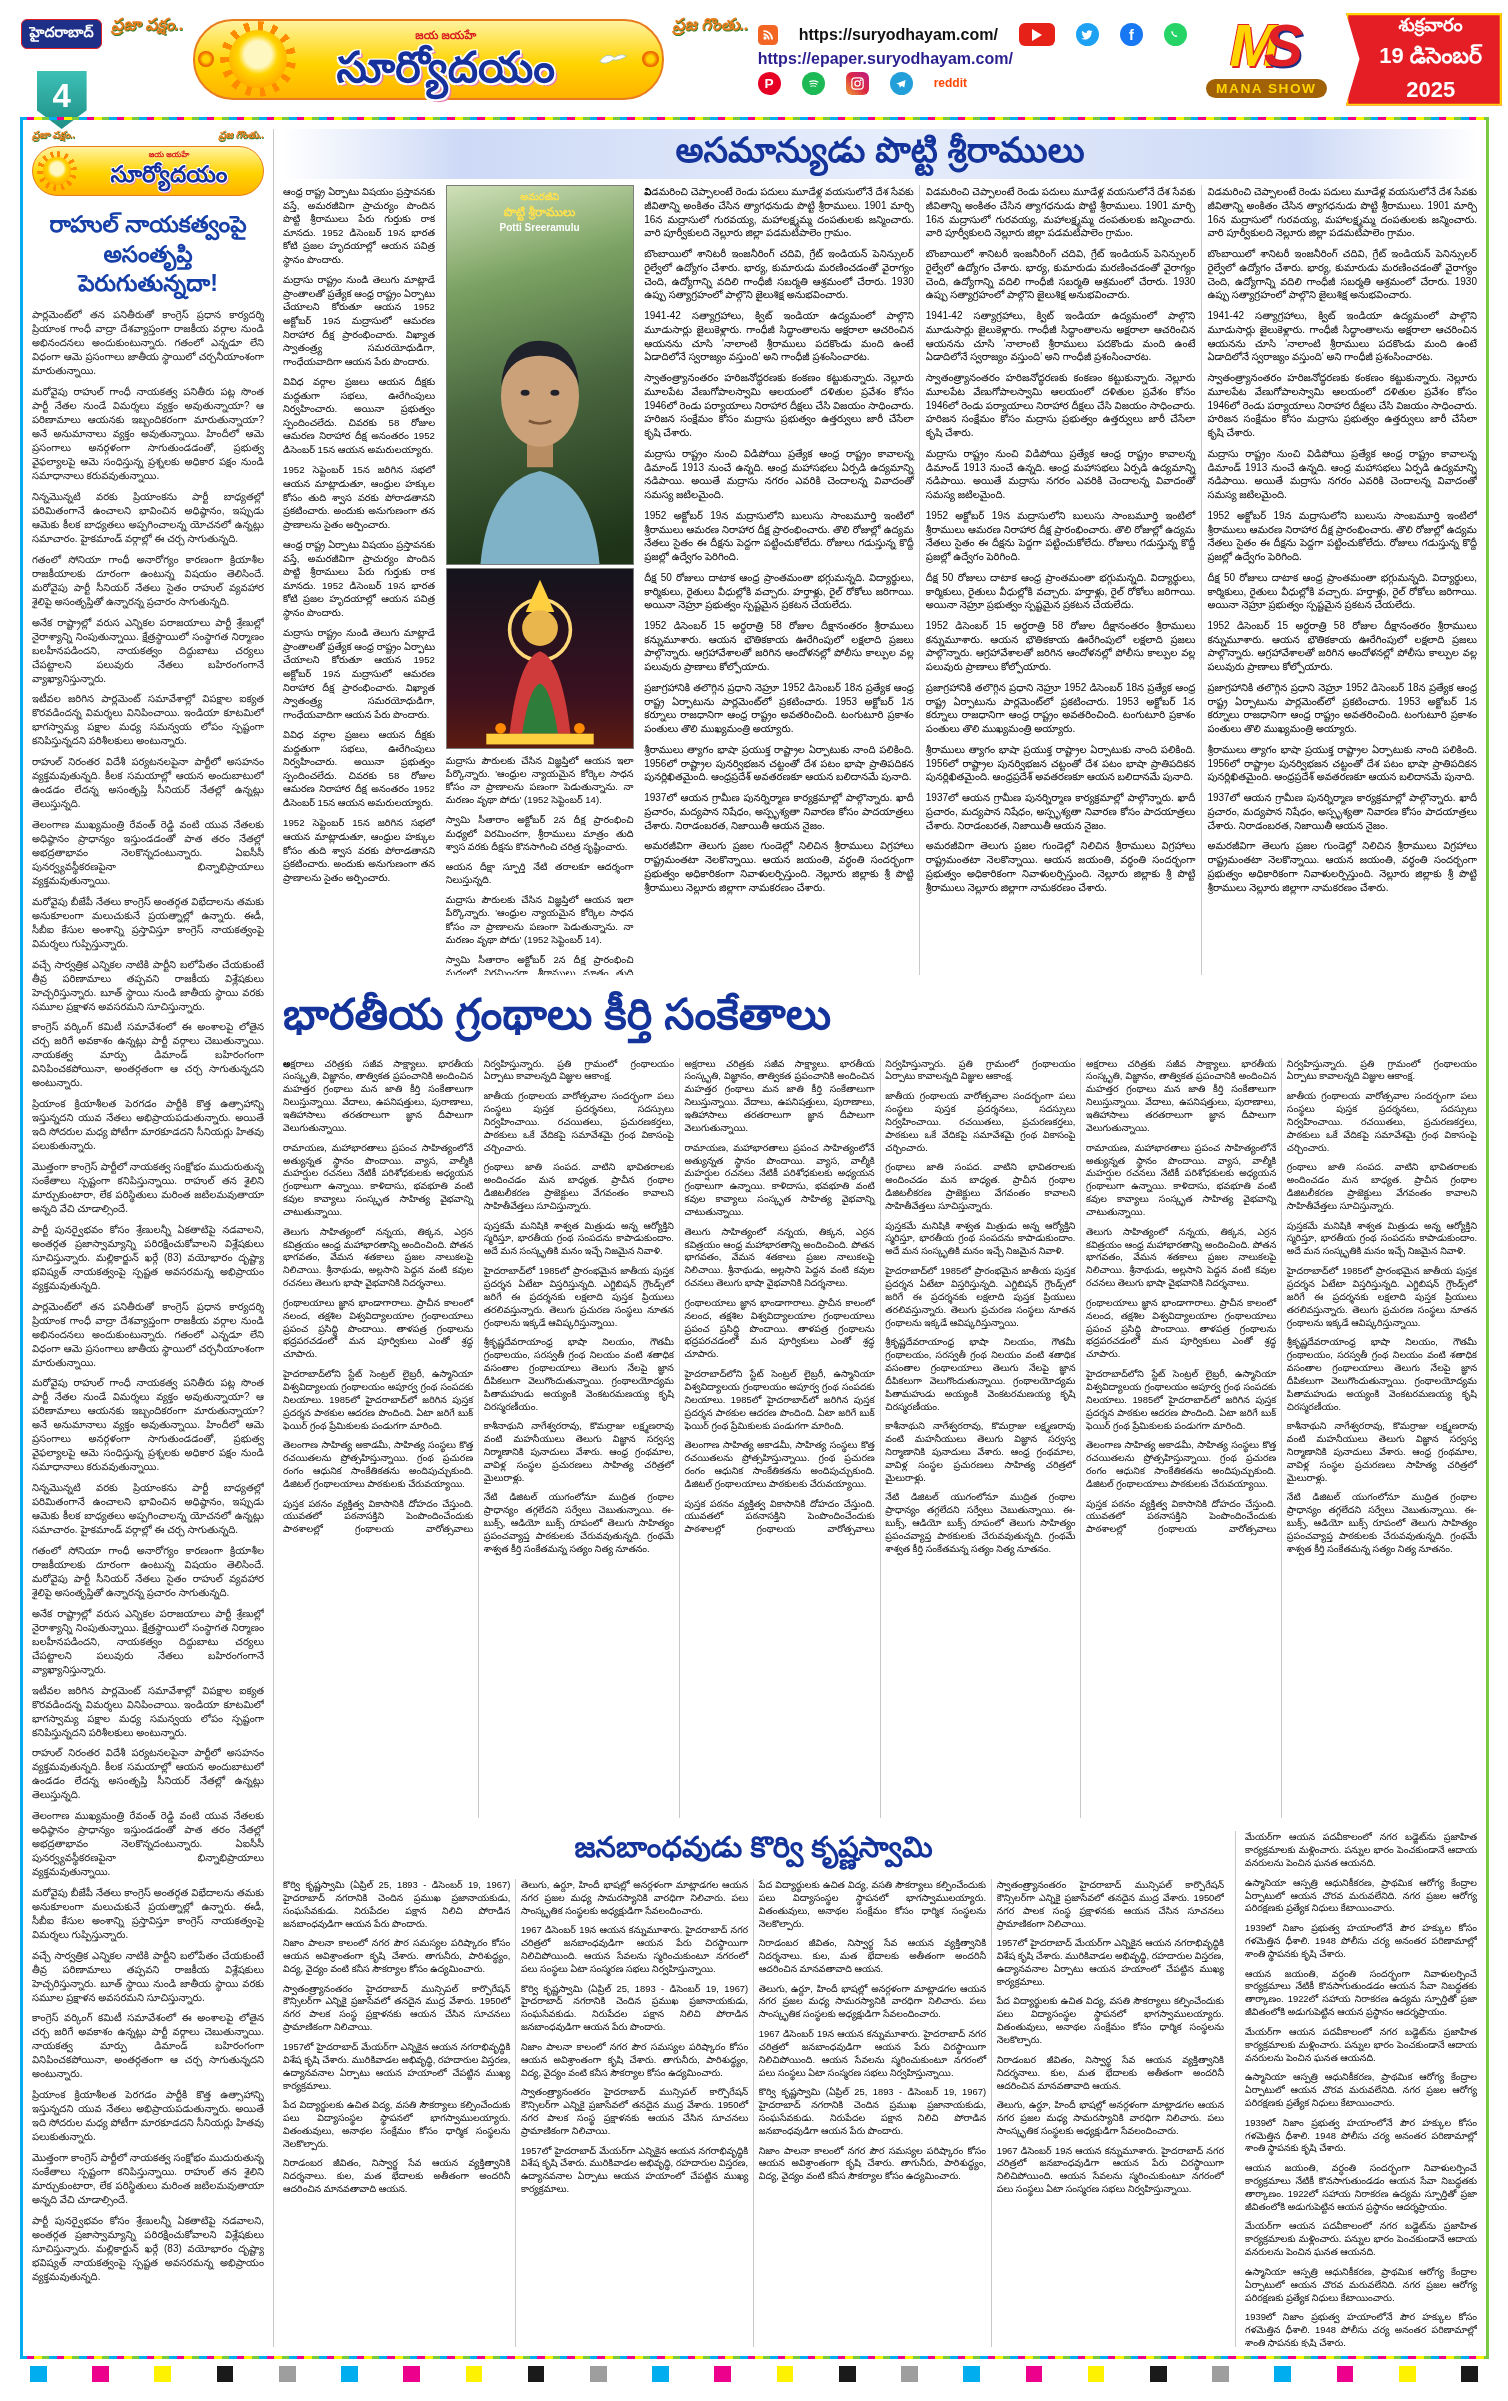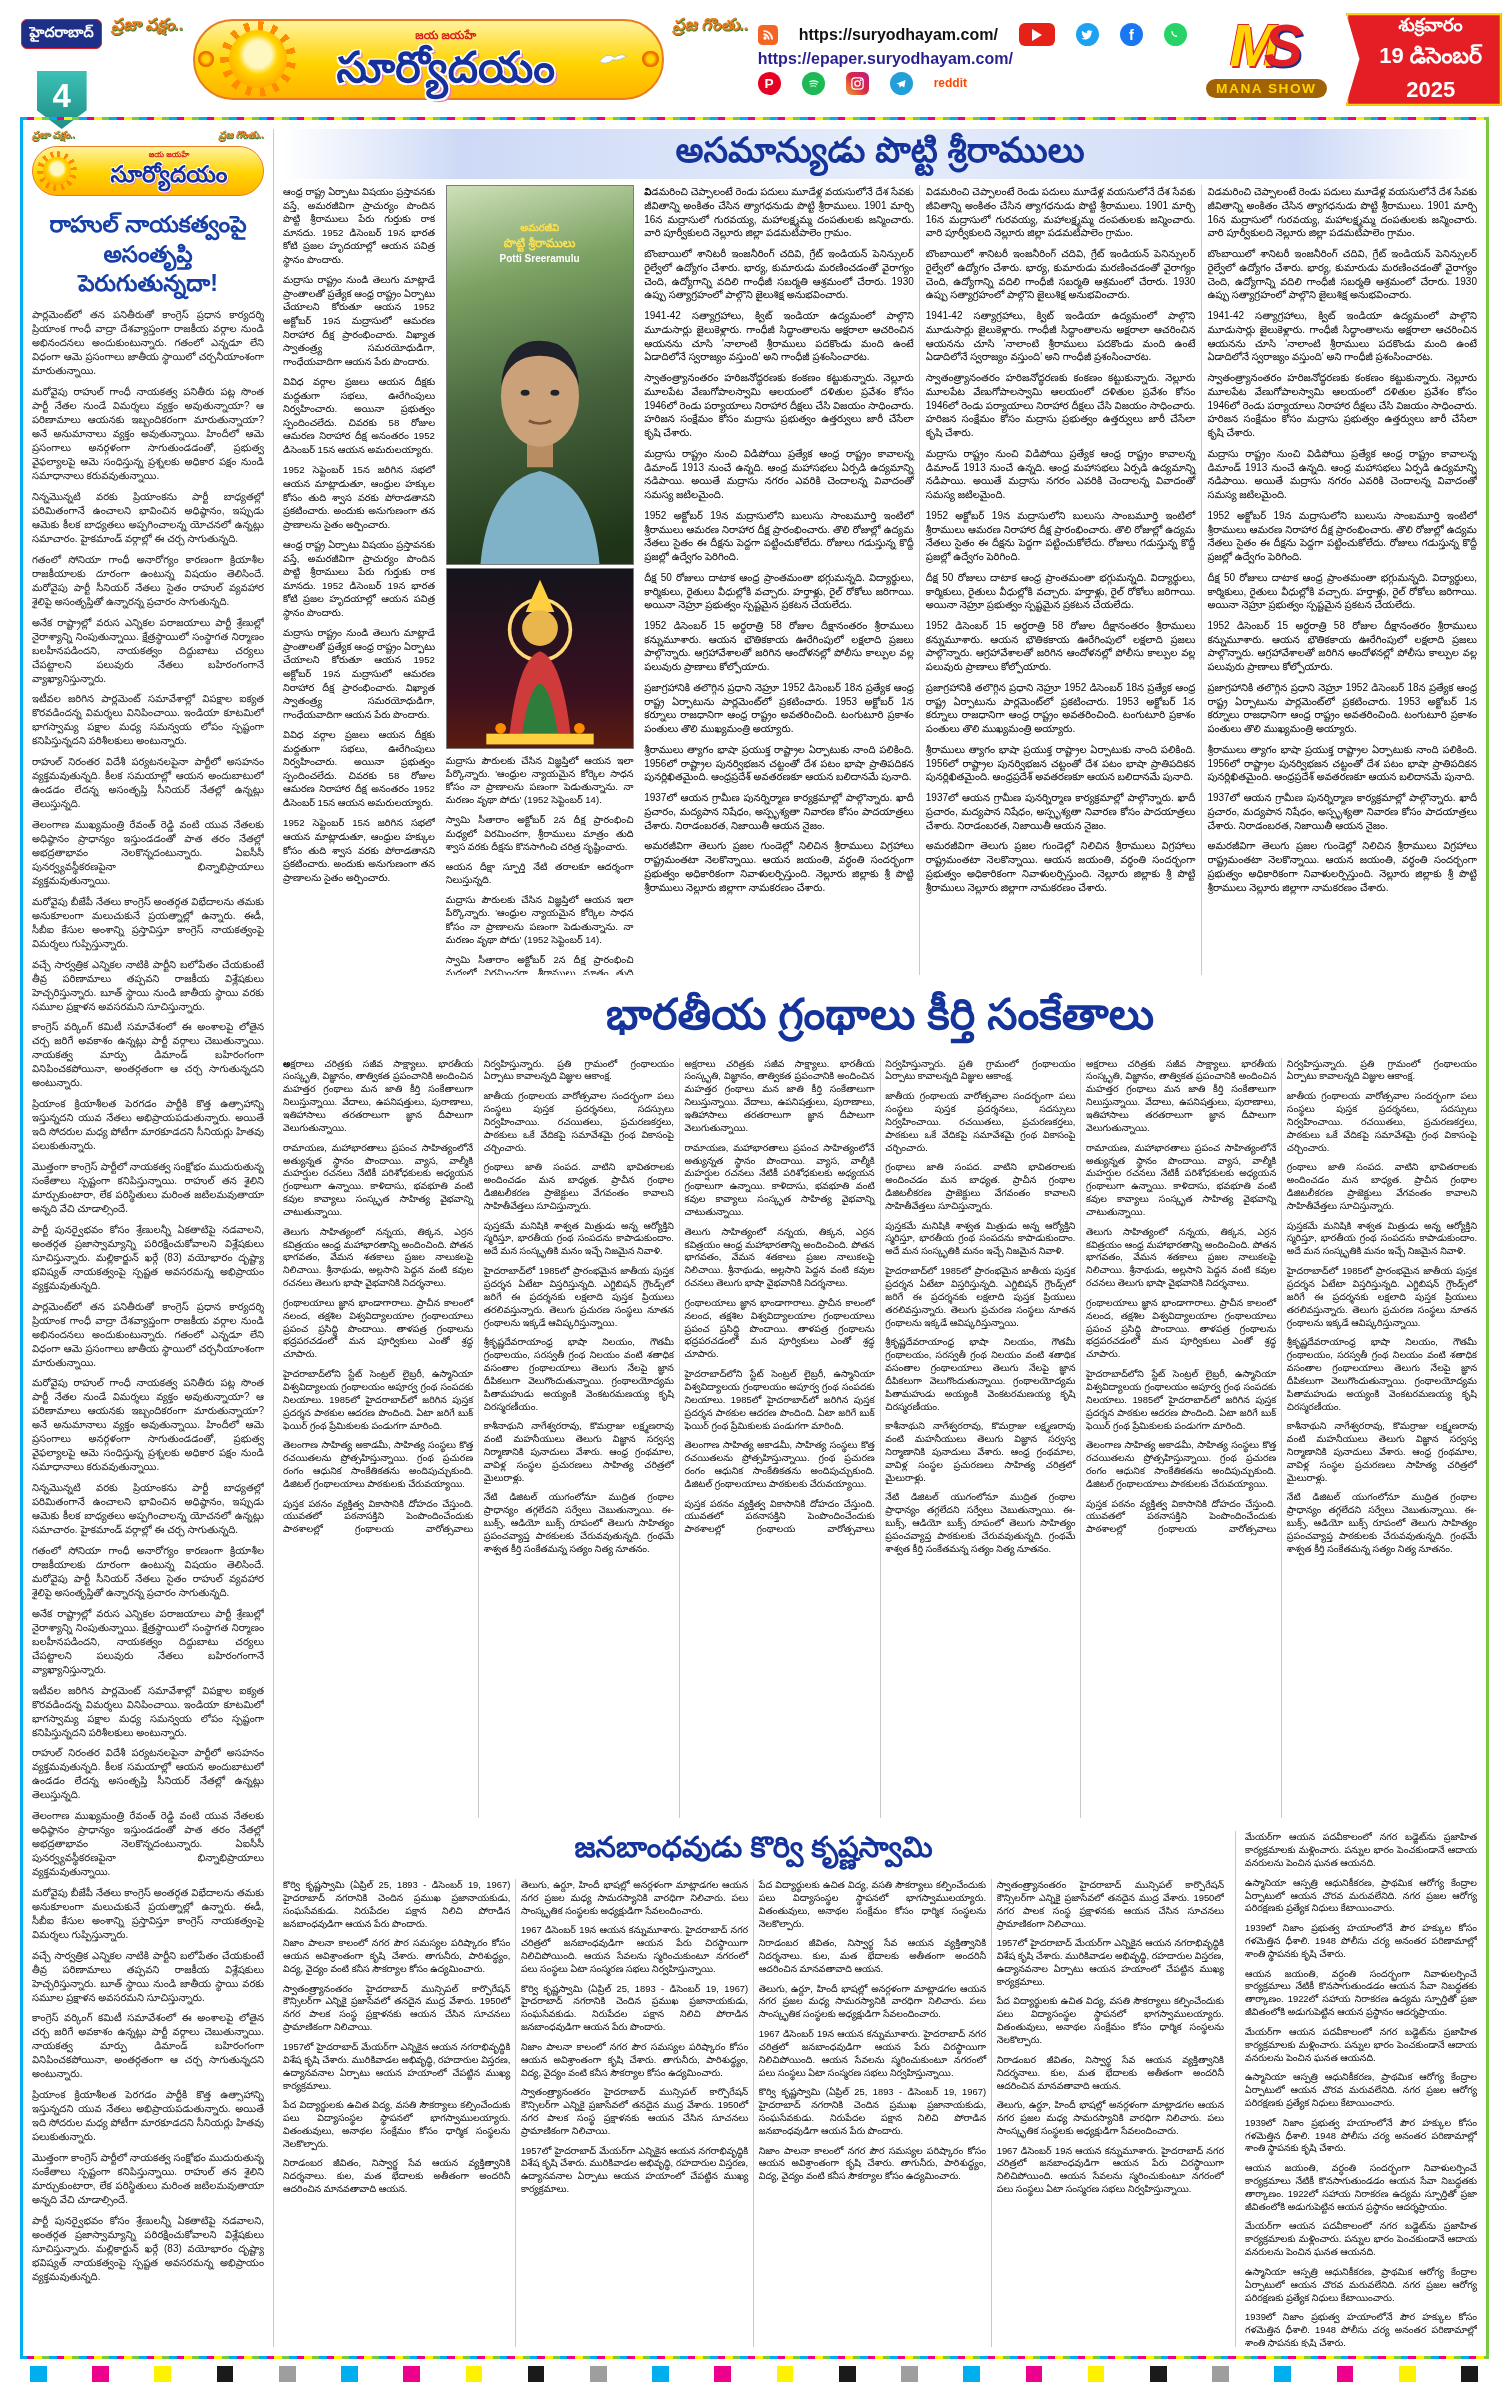--- a/index.html
+++ b/index.html
@@ -97,32 +97,32 @@
   .h1-banner { height:50px; display:flex; align-items:center; justify-content:center;
        background:linear-gradient(90deg,#fff 0%,#cdd9f6 15%,#e6edfb 50%,#cdd9f6 85%,#fff 100%); }
   .h1-banner h1 { font-size:35px; font-weight:bold; color:#14339b; }
 
   .a1-row { display:flex; gap:10.6px; height:790px; margin-top:6px; }
   .a1-colA { flex:0 0 152px; overflow:hidden; font-size:9.7px; line-height:1.4; text-align:justify; }
   .a1-photo-col { flex:0 0 188px; display:flex; flex-direction:column; }
   .portrait { position:relative; height:380px; border:0.8px solid #7c7c7c;
        background:linear-gradient(165deg,#cfe0b8 0%,#7ba263 25%,#49663f 55%,#1e3317 95%); overflow:hidden; }
   .portrait-cap { position:absolute; top:4.6px; left:0; right:0; text-align:center; z-index:2; }
-  .cap-t1 { font-size:10px; font-weight:bold; color:#ffe14d;margin-top:31px; }
+  .cap-t1 { font-size:10px; font-weight:bold; color:#ffe14d; }
   .cap-t2 { font-size:12px; font-weight:bold; color:#ffe14d; }
   .cap-t3 { font-size:10px; font-weight:bold; color:#fff; }
   .portrait svg { position:absolute; bottom:0; left:0; width:100%; height:82%; }
   .deity { height:181px; margin-top:3px; border:0.8px solid #7c7c7c;
        background:linear-gradient(180deg,#14141c 0%,#3a1020 70%,#5c1c10 100%); overflow:hidden; }
   .deity svg { width:100%; height:100%; }
   .a1-under { flex:1; overflow:hidden; margin-top:4.6px; font-size:9.6px; line-height:1.38; text-align:justify; }
   .a1-body { flex:1; overflow:hidden; column-count:3; column-gap:12px; column-rule:0.8px solid #c9c9c9;
              font-size:10px; line-height:1.38; text-align:justify; min-width:0; }
 
-  .h2-head { margin:15px 0 7.6px; font-size:43px; font-weight:bold; color:#14339b; text-align:center; }
+  .h2-head { margin:15px 0 7.6px; font-size:43px; font-weight:bold; color:#14339b; text-align:left; }
   .a2-body { height:760px; overflow:hidden; column-count:6; column-gap:10.6px; column-rule:0.8px solid #c9c9c9;
              font-size:9.4px; line-height:1.37; text-align:justify; }
 
   .a3-row { display:flex; gap:11px; margin-top:13.7px; flex:1; min-height:0; }
   .a3-main { flex:1; display:flex; flex-direction:column; min-width:0; }
   .a3-main h3 { font-size:29px; font-weight:bold; color:#14339b; text-align:center; margin-bottom:7.6px; }
   .a3-body { flex:1; overflow:hidden; column-count:4; column-gap:10.6px; column-rule:0.8px solid #c9c9c9;
              font-size:9.4px; line-height:1.37; text-align:justify; }
   .a3-side { flex:0 0 242px; overflow:hidden; border-left:0.8px solid #c9c9c9; padding-left:9px;
              font-size:9.4px; line-height:1.37; text-align:justify; }

